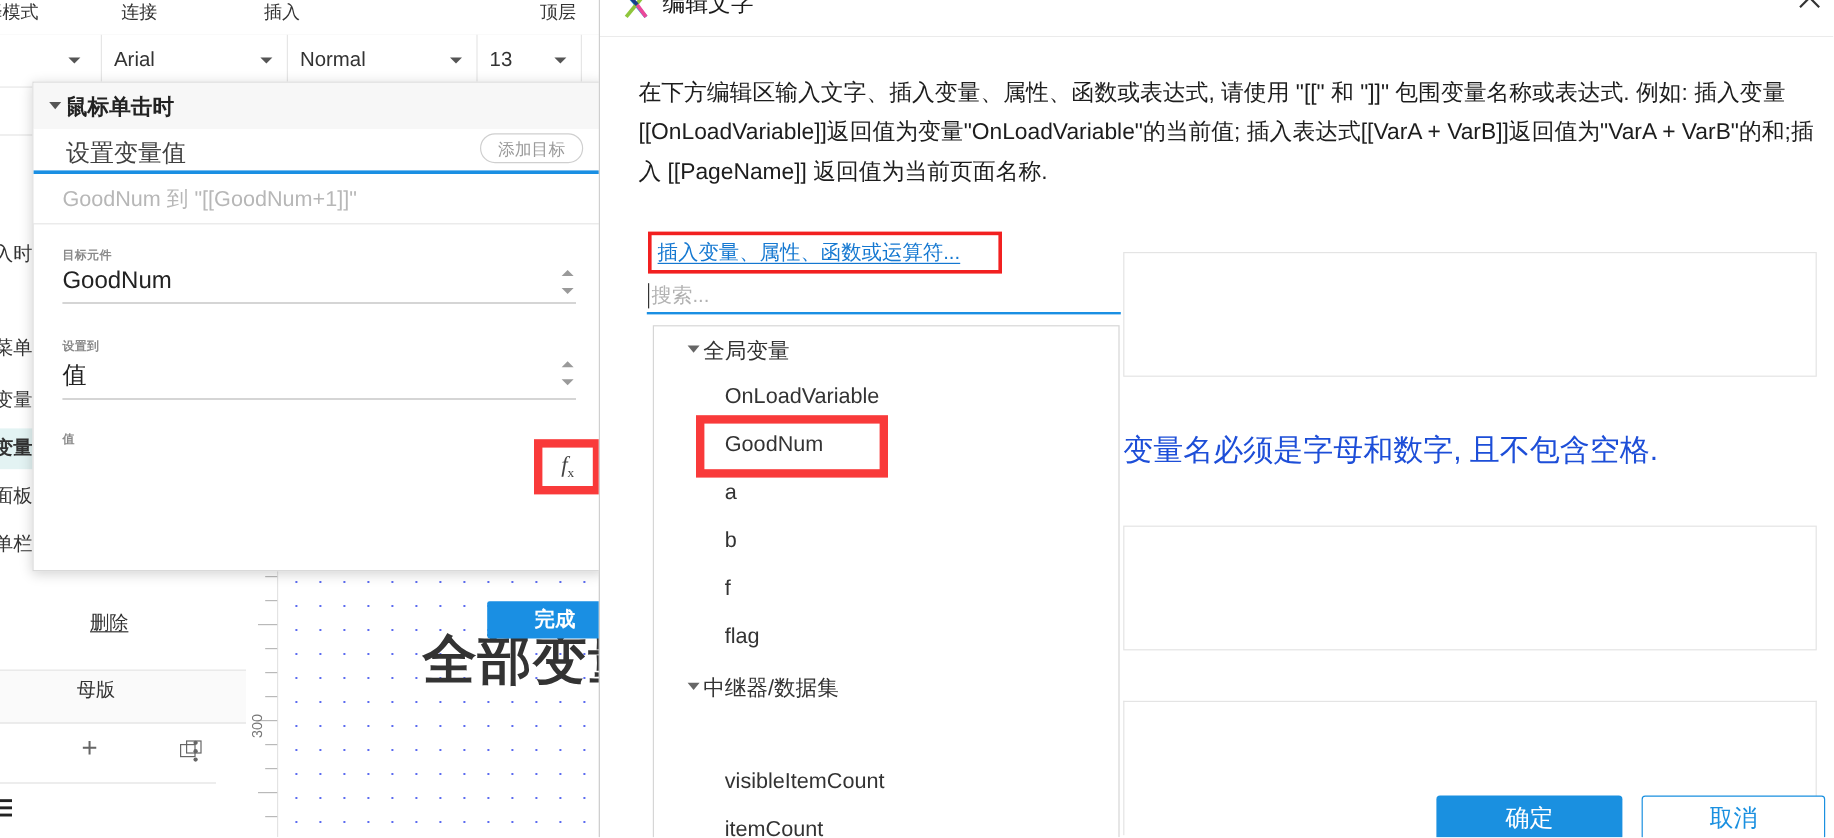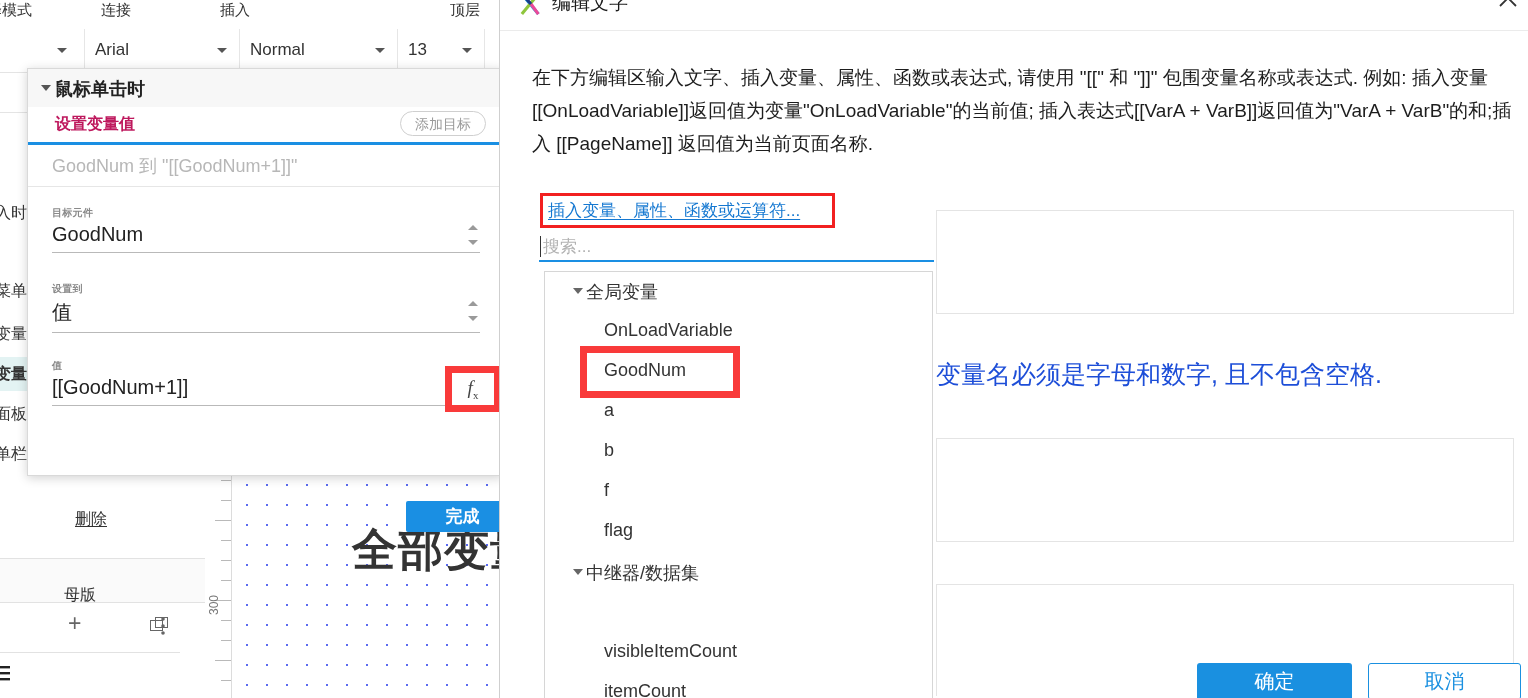--- a/index.html
+++ b/index.html
@@ -43,21 +43,21 @@
   }
   .side-row.sel { background:#e3f3f3; font-weight:700; }
   .side-divider { position:absolute; left:0; width:30px; height:1px; background:#e4e4e4; }
 
   .left-lower { position:absolute; left:0; top:500px; width:205px; height:198px; background:#fff; }
   .ll-sep { position:absolute; left:0; top:58px; width:205px; height:1px; background:#e2e2e2; }
   .ll-masters {
     position:absolute; left:0; top:59px; width:205px; height:43px;
     background:#fafafa; border-bottom:1px solid #e2e2e2;
   }
-  .ll-masters span { position:absolute; left:64px; top:26px; font-size:16px; color:#333; }
+  .ll-masters span { position:absolute; left:64px; top:6px; font-size:16px; color:#333; }
   .ll-icons { position:absolute; left:0; top:104px; width:205px; height:44px; }
   .ll-plus { position:absolute; left:68px; top:8px; font-size:23px; color:#666; line-height:1; }
   .ll-dup { position:absolute; left:150px; top:12px; }
   .ll-dots { position:absolute; left:160px; top:12px; }
   .ll-hr { position:absolute; left:0; top:152px; width:180px; height:1px; background:#e2e2e2; }
   .ll-hamb { position:absolute; left:-4px; top:165px; }
 
   
   .canvas-wrap { position:absolute; left:205px; top:470px; width:295px; height:228px; background:#fff; overflow:hidden; }
   .ruler-v {
@@ -94,21 +94,21 @@
     position:absolute; left:0; top:0; width:474px; height:38px;
     background:#f7f7f7; border-bottom:1px solid #e3e3e3;
   }
   .int-caret {
     position:absolute; left:13px; top:16px; width:0;height:0;
     border-left:5px solid transparent;border-right:5px solid transparent;border-top:6px solid #555;
   }
   .int-title { position:absolute; left:27px; top:8px; font-size:18px; font-weight:700; color:#222; }
 
   .int-sub { position:absolute; left:0; top:38px; width:474px; height:35px; background:#fff; }
-  .int-sub-title { position:absolute; left:27px; top:7px; font-size:16px; font-weight:700; color:#be185d; }
+  .int-sub-title { position:absolute; left:27px; top:7px; font-size:20px; font-weight:400; color:#404040; }
   .btn-addtarget {
     position:absolute; right:16px; top:4px; height:25px; padding:0 14px; line-height:25px;
     font-size:14px; color:#9a9a9a; background:#fff;
     border:1px solid #cfcfcf; border-radius:13px; box-sizing:border-box; white-space:nowrap;
   }
 
   .int-strip {
     position:absolute; left:0; top:73px; width:474px; height:44px;
     border-top:3px solid #1a8fe3; box-sizing:border-box; background:#fff;
   }
@@ -337,23 +337,20 @@
           <span>值</span>
           <span class="stepper">
               <i class="up"></i>
               <i class="dn"></i>
             </span>
         </div>
       </div>
 
       <div class="field" style="top:290px;">
         <div class="field-label">值</div>
-        <div class="field-value">
-          <span>[[GoodNum+1]]</span>
-        </div>
       </div>
 
       <div class="int-delete">删除</div>
       <div class="btn-done">完成</div>
     </div>
 
     <div class="fx-box">
       <span class="fx-glyph">f<sub>x</sub></span>
     </div>
   </div>

